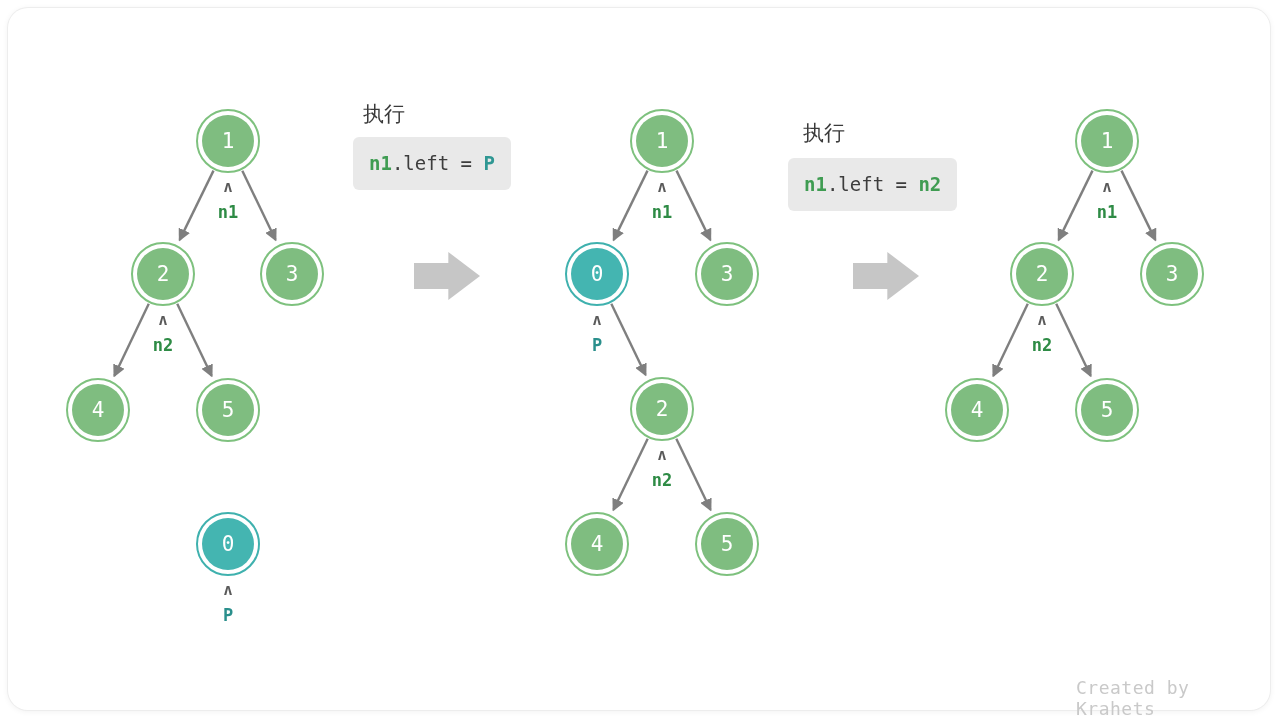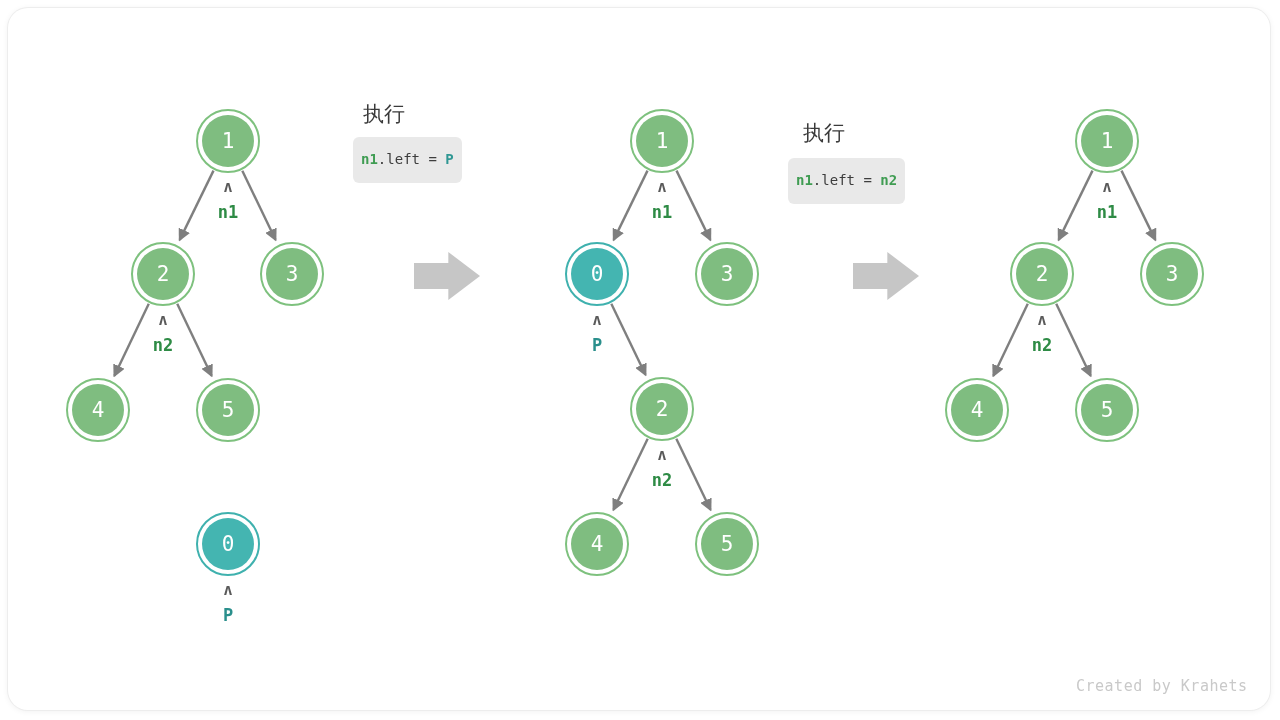--- a/index.html
+++ b/index.html
@@ -97,34 +97,34 @@
     position: absolute;
     font-family: "DejaVu Sans", sans-serif;
     font-size: 21px;
     color: #3a3a3a;
   }
   
   .codebox {
     position: absolute;
     background: #e9e9e9;
     border-radius: 6px;
-    padding: 12px 8px;
-    font-family: "DejaVu Sans Mono", monospace;
-    font-size: 14px;
+    padding: 12px 16px;
+    font-family: "DejaVu Sans Mono", monospace;
+    font-size: 19px;
     line-height: 1.55;
     color: #3d3d3d;
     white-space: pre;
   }
   .codebox .g { color: #3f9c52; font-weight: bold; }
   .codebox .t { color: #2f9793; font-weight: bold; }
   
   .credit {
     position: absolute;
     font-family: "DejaVu Sans Mono", monospace;
-    font-size: 15px;
+    font-size: 18px;
     color: #c9c9c9;
     letter-spacing: 0.5px;
   }
 </style>
 </head>
 <body>
 
 <div id="stage">
   <div id="card"></div>
 

